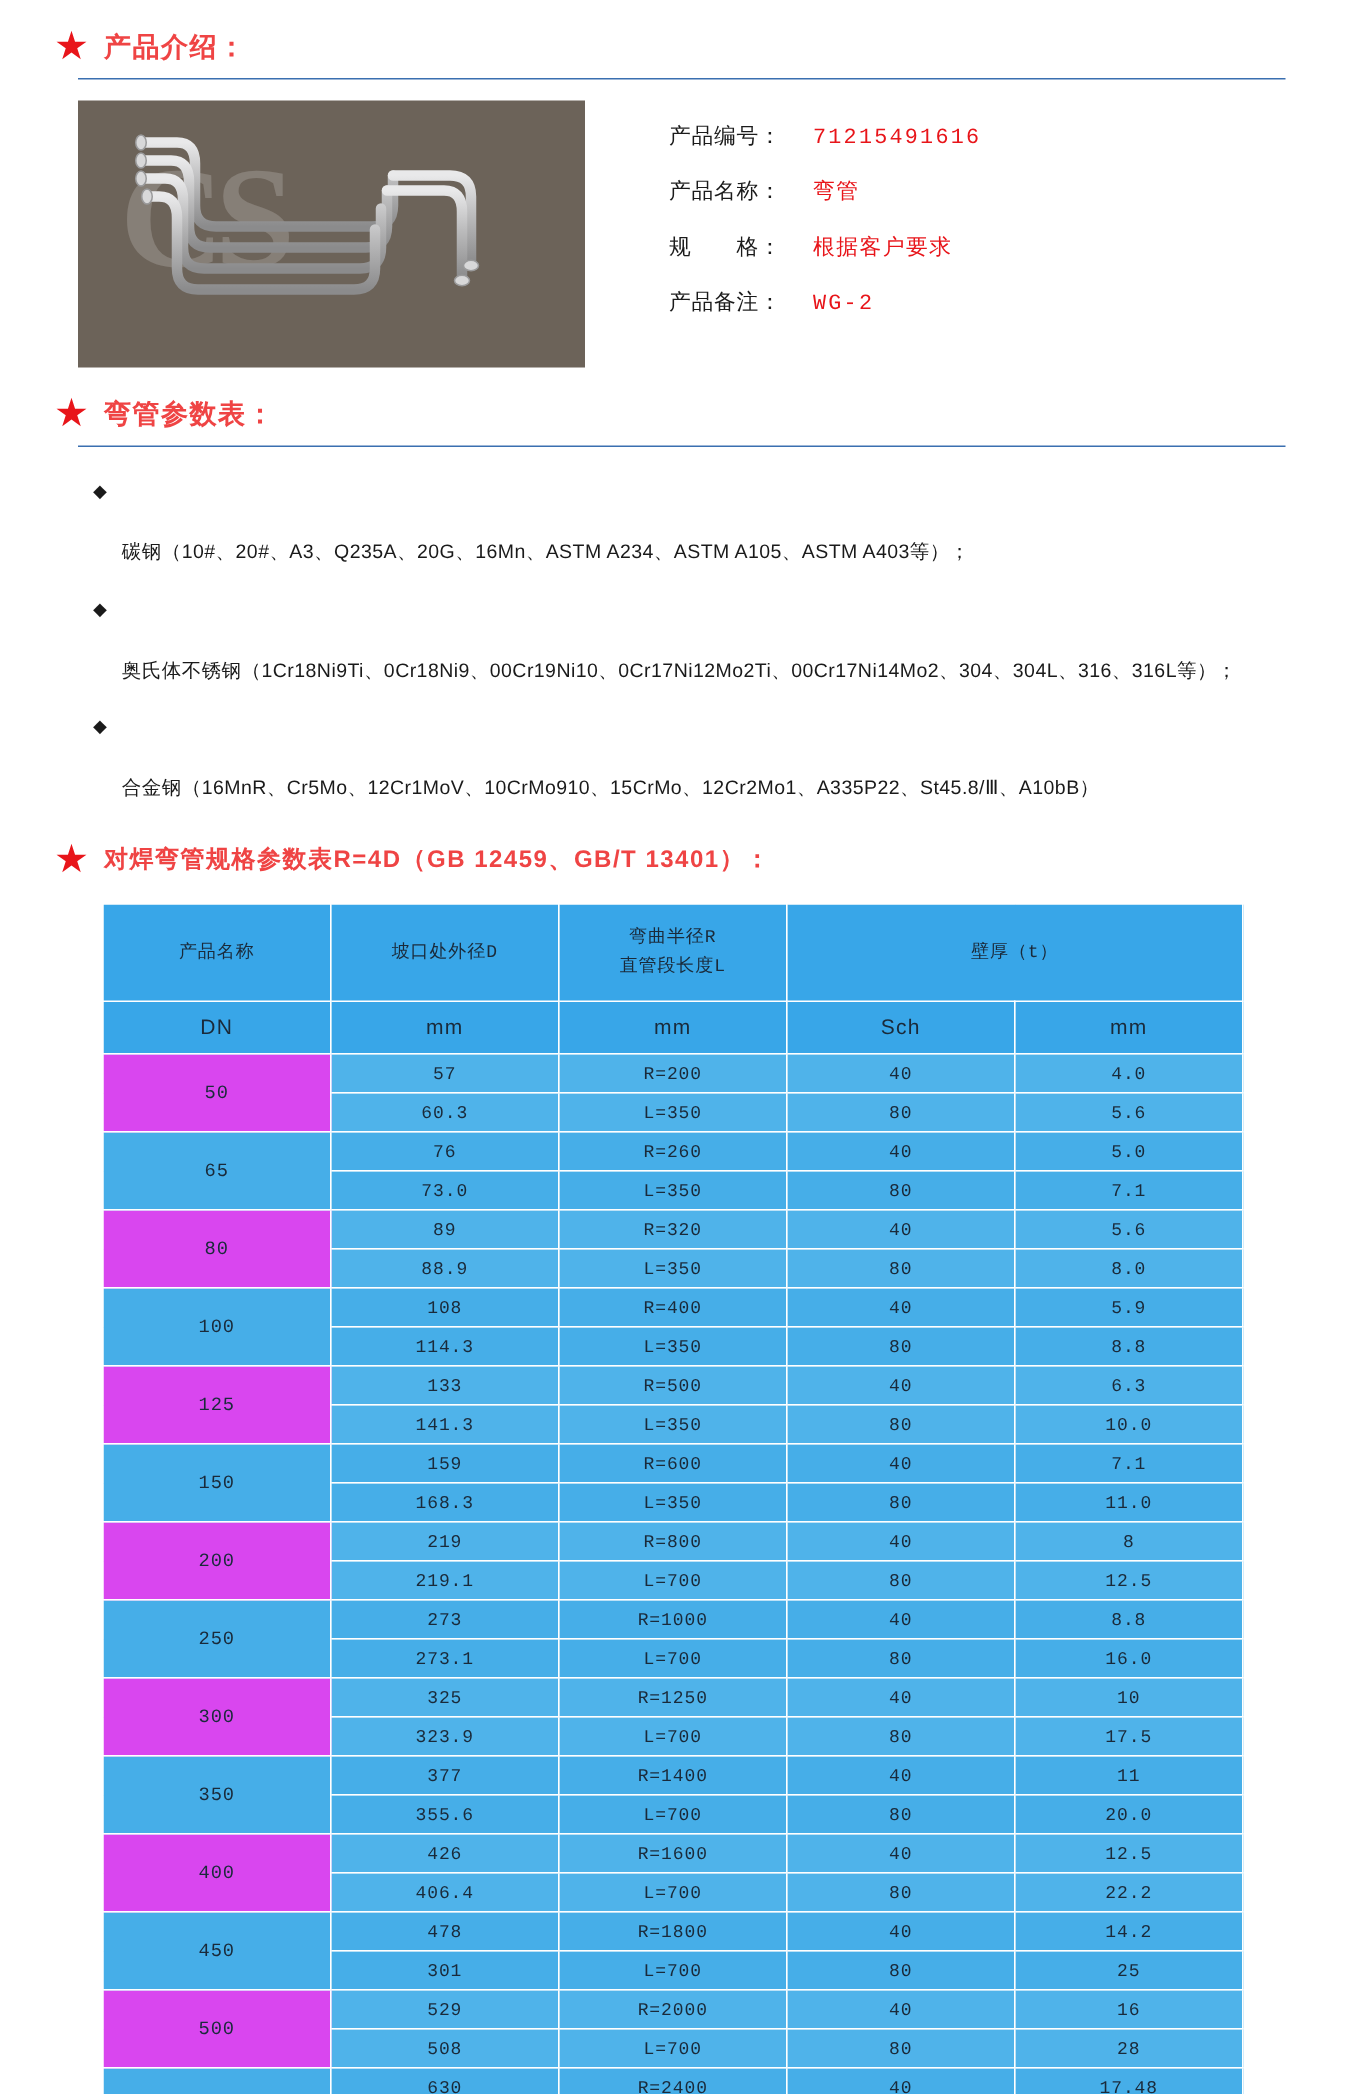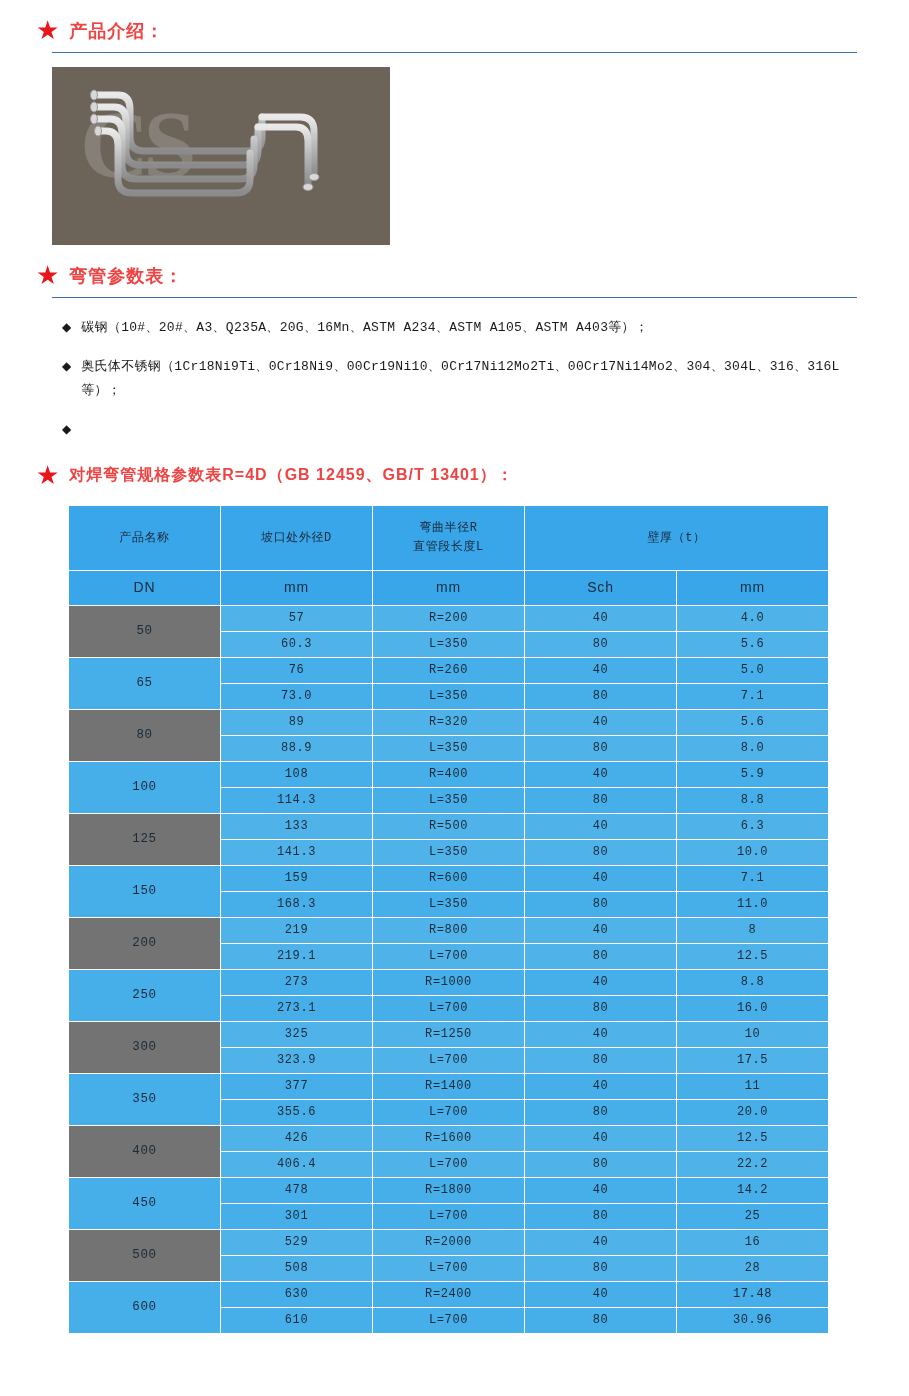--- a/index.html
+++ b/index.html
@@ -114,23 +114,24 @@
     line-height: 1.9;
     color: #1a1a1a;
   }
   .bullet .dia {
     color: #1a1a1a;
     font-size: 12px;
     margin-right: 10px;
     line-height: 1.9;
   }
   .bullet .txt {
-    font-family: Liberation Mono, monospace;
+    font-family: Liberation Sans, sans-serif;
     letter-spacing: 0.3px;
     max-width: 760px;
+    margin-top: 40px;
   }
 
   
   .table-wrap {
     margin: 16px 52px 0 68px;
     width: 760px;
   }
   table.spec-table {
     border-collapse: collapse;
     width: 760px;
@@ -161,21 +162,21 @@
     font-size: 14px;
     font-family: Liberation Sans, sans-serif;
     letter-spacing: 0.8px;
   }
   tbody td {
     background: #4fb3ea;
     height: 25px;
     padding: 0;
   }
   tbody td.dn {
-    background: #737373;
+    background: #d946ef;
     font-size: 12.5px;
   }
   tbody tr.alt td {
     background: #46aee8;
   }
 </style>
 </head>
 <body>
 
 <div class="page">
@@ -209,39 +210,58 @@
           <ellipse cx="42" cy="28" rx="3.5" ry="5"></ellipse>
           <ellipse cx="42" cy="40" rx="3.5" ry="5"></ellipse>
           <ellipse cx="42" cy="52" rx="3.5" ry="5"></ellipse>
           <ellipse cx="46" cy="64" rx="3.5" ry="5"></ellipse>
           <ellipse cx="262" cy="110" rx="5" ry="3.5"></ellipse>
           <ellipse cx="256" cy="120" rx="5" ry="3.5"></ellipse>
         </g>
       </svg>
     </div>
 
+    <div class="specs">
+      <div class="spec-row">
+        <span class="spec-label">产品编号：</span>
+        <span class="spec-value mono">71215491616</span>
+      </div>
+      <div class="spec-row">
+        <span class="spec-label">产品名称：</span>
+        <span class="spec-value">弯管</span>
+      </div>
+      <div class="spec-row">
+        <span class="spec-label">规　　格：</span>
+        <span class="spec-value">根据客户要求</span>
+      </div>
+      <div class="spec-row">
+        <span class="spec-label">产品备注：</span>
+        <span class="spec-value mono">WG-2</span>
+      </div>
+    </div>
   </div>
 
   <div class="section-head">
     <span class="star">★</span>
     <span class="section-title">弯管参数表：</span>
   </div>
   <div class="rule"></div>
 
   <div class="bullets">
     <div class="bullet">
       <span class="dia">◆</span>
       <span class="txt">碳钢（10#、20#、A3、Q235A、20G、16Mn、ASTM A234、ASTM A105、ASTM A403等）；</span>
     </div>
     <div class="bullet">
       <span class="dia">◆</span>
       <span class="txt">奥氏体不锈钢（1Cr18Ni9Ti、0Cr18Ni9、00Cr19Ni10、0Cr17Ni12Mo2Ti、00Cr17Ni14Mo2、304、304L、316、316L等）；</span>
     </div>
     <div class="bullet">
       <span class="dia">◆</span>
+      <span class="txt">合金钢（16MnR、Cr5Mo、12Cr1MoV、10CrMo910、15CrMo、12Cr2Mo1、A335P22、St45.8/Ⅲ、A10bB）</span>
     </div>
   </div>
 
   <div class="section-head" style="margin-top:22px;">
     <span class="star">★</span>
     <span class="section-title big">对焊弯管规格参数表R=4D（GB 12459、GB/T 13401）：</span>
   </div>
 
   <div class="table-wrap">
     <table class="spec-table">

